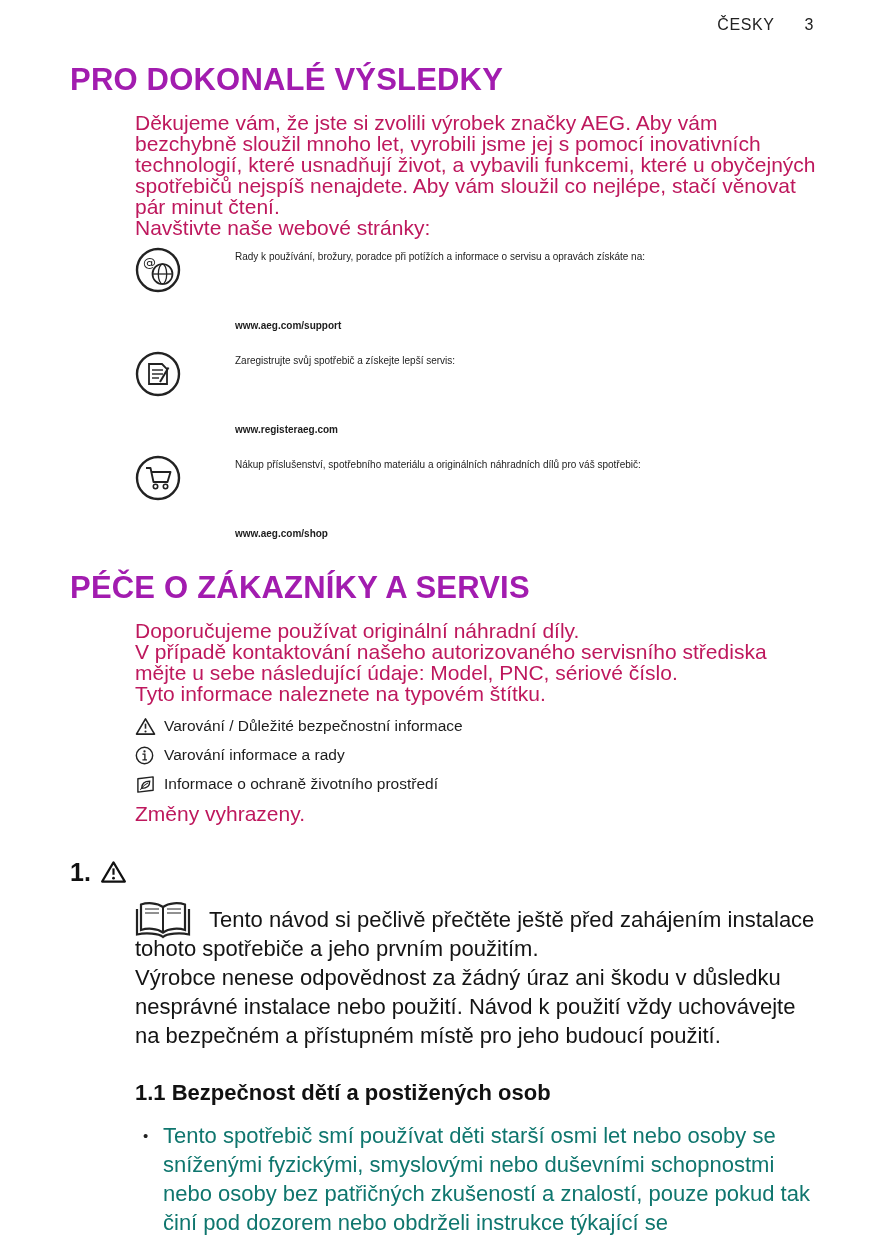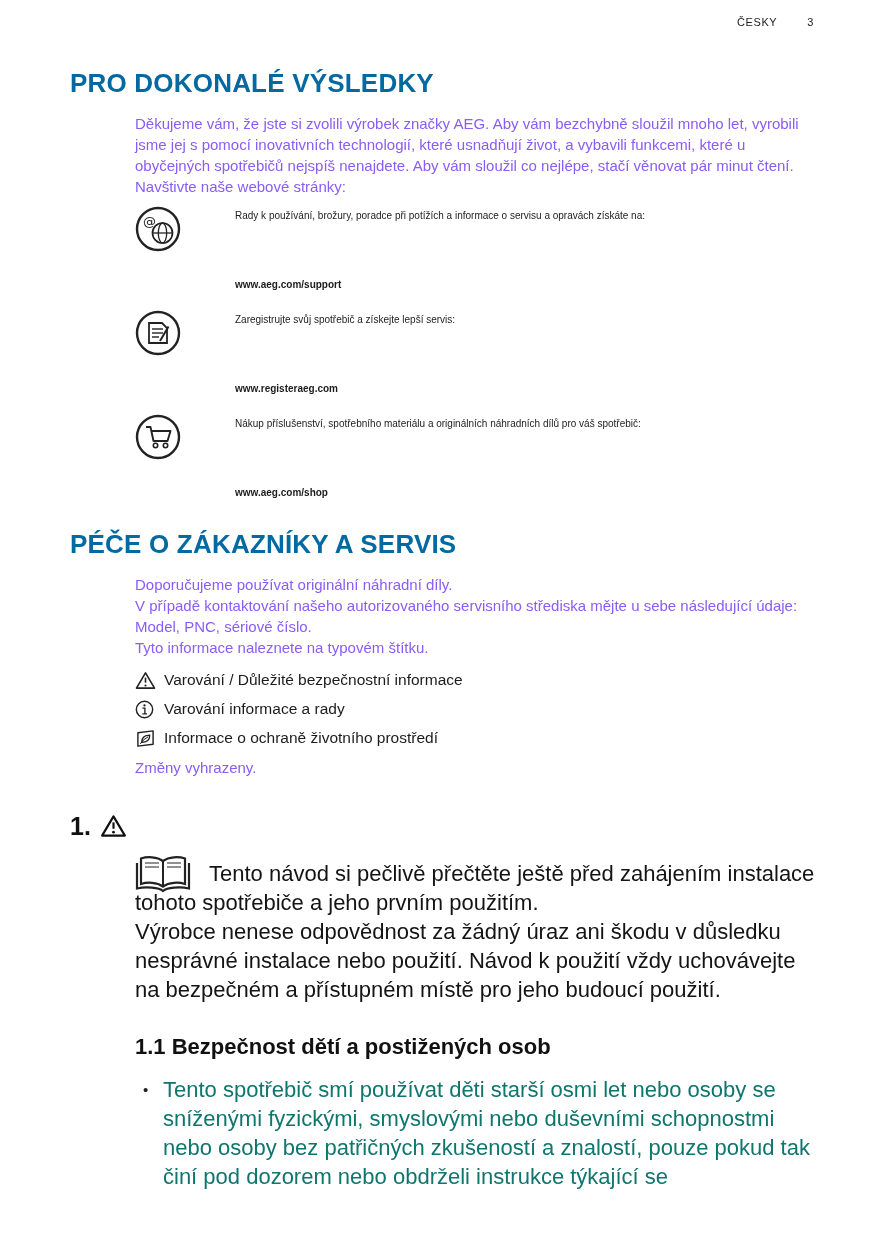--- a/index.html
+++ b/index.html
@@ -8,35 +8,35 @@
     background:#ffffff;
     font-family:"Liberation Sans","DejaVu Sans",sans-serif;
     color:#1c1c1c;
     -webkit-font-smoothing:antialiased;
     overflow:hidden;
   }
   .page{width:874px;height:1240px;box-sizing:border-box;padding:16px 54px 0 70px;}
 
   .page-header{
     display:flex;justify-content:flex-end;align-items:baseline;gap:30px;
-    font-size:11px;letter-spacing:.6px;color:#222;
+    font-size:16px;letter-spacing:.6px;color:#222;
     padding-right:6px;
   }
 
   h1.doc-title{
-    font-size:26px;font-weight:bold;letter-spacing:.2px;
-    margin:40px 0 14px 0;color:#0369a1;
+    font-size:31px;font-weight:bold;letter-spacing:.2px;
+    margin:28px 0 14px 0;color:#a21caf;
   }
   h1.doc-title.second{margin-top:26px;}
 
   .indent{margin-left:65px;margin-right:0;}
 
   .body-text{
-    font-size:15px;line-height:21px;margin:0 0 0 0;
-    max-width:690px;color:#8b5cf6;
+    font-size:21px;line-height:21px;margin:0 0 0 0;
+    max-width:690px;color:#be185d;
   }
   p.body-text{margin:0;}
   .visit-line{margin-top:0px;}
 
   
   .link-rows{margin-top:8px;}
   .link-row{display:flex;align-items:flex-start;margin-bottom:14px;}
   .link-icon{flex:0 0 46px;margin-right:54px;margin-top:1px;}
   .link-body{font-size:10px;line-height:21px;max-width:580px;}
   .link-url{font-weight:bold;display:block;margin-top:48px;}

